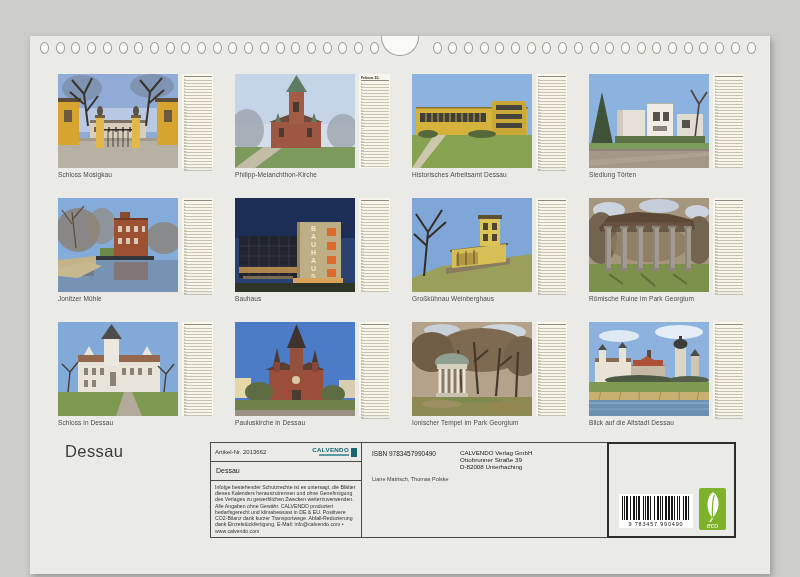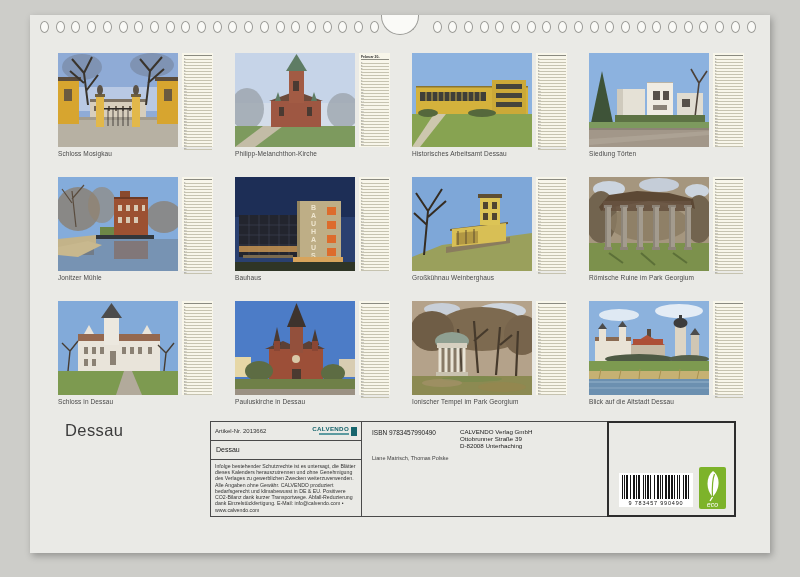--- a/index.html
+++ b/index.html
@@ -1,18 +1,18 @@
 <!DOCTYPE html>
 <html><head>
 <meta charset="utf-8">
 <style>
   * { box-sizing: border-box; margin:0; padding:0; }
   html,body { width:800px; height:577px; }
   body { font-family:"Liberation Sans", sans-serif; background:#cdcdc9; position:relative; overflow:hidden; }
-  .page { position:absolute; left:30px; top:15px; width:740px; height:538px; background:#eaeae6; box-shadow:2px 3px 7px rgba(0,0,0,.28); }
+  .page { position:absolute; left:30px; top:36px; width:740px; height:538px; background:#eaeae6; box-shadow:2px 3px 7px rgba(0,0,0,.28); }
   
   .hole { position:absolute; width:9px; height:12px; border:1.5px solid #9b9b97; border-radius:50%; background:#fafaf7; top:6px; }
   .notch { position:absolute; left:351px; top:0; width:38px; height:20px; background:#fafaf7; border:1px solid #9b9b97; border-top:none; border-radius:0 0 20px 20px; }
   
   .grid { position:absolute; left:28px; top:38px; display:grid; grid-template-columns:repeat(4,155px); column-gap:22px; row-gap:20px; }
   .cell { width:155px; }
   .cellrow { display:flex; gap:4px; }
   .photo { width:120px; height:94px; overflow:hidden; background:#888; flex:none; }
   .photo svg { display:block; }
   .minical { width:31px; height:94px; background:#f8f6ea; flex:none; padding:1.5px 1.5px 1px 2px; display:flex; flex-direction:column; }

